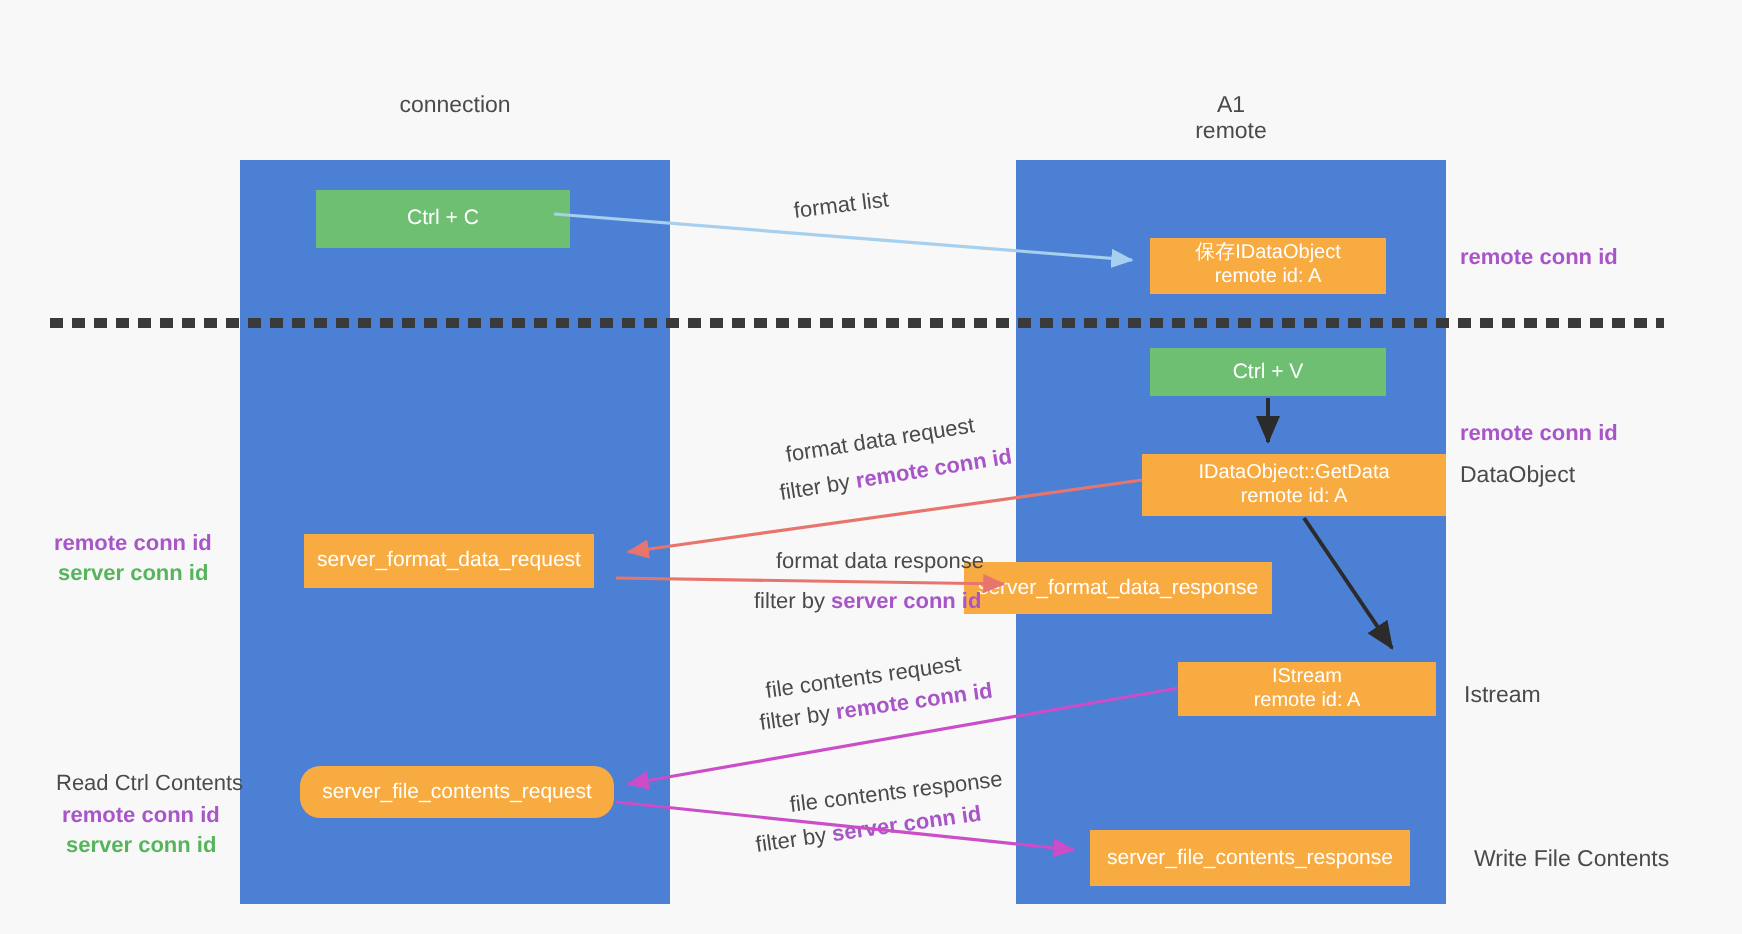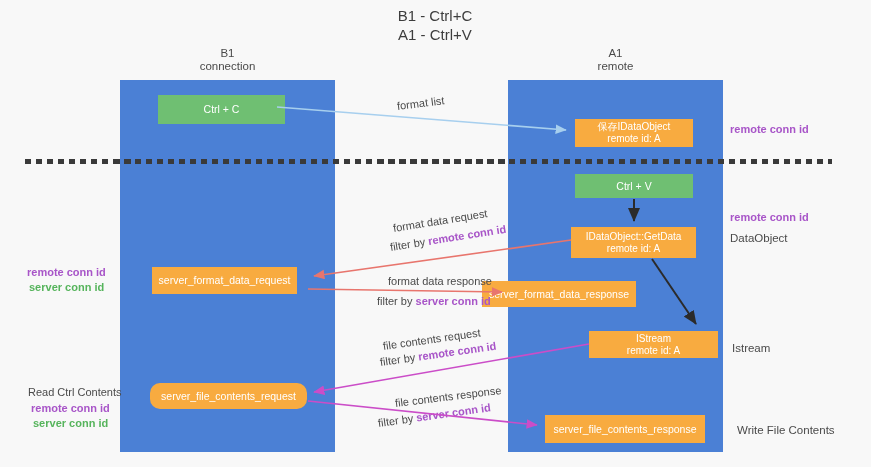--- a/index.html
+++ b/index.html
@@ -22,21 +22,21 @@
             background:repeating-linear-gradient(90deg,#3a3a3a 0 6.5px, transparent 6.5px 11px); }
 
   .box { position:absolute; color:#fff; text-align:center; display:flex;
          flex-direction:column; justify-content:center; font-size:10.5px; line-height:13px; }
   .green  { background:#6fbf72; }
   .orange { background:#f8ab40; }
 
   #box-ctrl-c   { left:158px; top:95px;  width:127px; height:29px; }
   #box-save-ido { left:575px; top:119px; width:118px; height:28px; font-size:10px; line-height:12px; }
   #box-ctrl-v   { left:575px; top:174px; width:118px; height:24px; }
-  #box-getdata  { left:571px; top:227px; width:125px; height:31px; font-size:10px; line-height:12px; }
+  #box-getdata  { left:571px; top:227px; width:152px; height:31px; font-size:10px; line-height:12px; }
   #box-fmt-req  { left:152px; top:267px; width:145px; height:27px; }
   #box-fmt-res  { left:482px; top:281px; width:154px; height:26px; }
   #box-istream  { left:589px; top:331px; width:129px; height:27px; font-size:10px; line-height:12px; }
   #box-file-req { left:150px; top:383px; width:157px; height:26px;border-radius:10px; }
   #box-file-res { left:545px; top:415px; width:160px; height:28px;text-align:center; }
 
   .flbl { position:absolute; font-size:11px; color:#4a4a4a; white-space:nowrap;
           transform-origin:left center; }
   .purple   { color:#a855c8; font-weight:bold; }
   .greenlbl { color:#56b45c; font-weight:bold; }
@@ -64,27 +64,22 @@
   #r-istream { left:732px; top:342px; color:#4a4a4a; font-size:11.5px; }
   #r-write   { left:737px; top:424px; color:#4a4a4a; font-size:11.5px; }
 
   svg.arrows { position:absolute; left:0; top:0; width:871px; height:467px; pointer-events:none; }
 </style>
 </head>
 <body>
 
 <div class="canvas">
 
-  <div class="title">
-    <div>B1 - Ctrl+C</div>
-    <div>A1 - Ctrl+V</div>
-  </div>
 
   <div class="lane-header lh-left">
-    <div>B1</div>
     <div>connection</div>
   </div>
   <div class="lane-header lh-right">
     <div>A1</div>
     <div>remote</div>
   </div>
 
   <div class="lane lane-left"></div>
   <div class="lane lane-right"></div>
 

